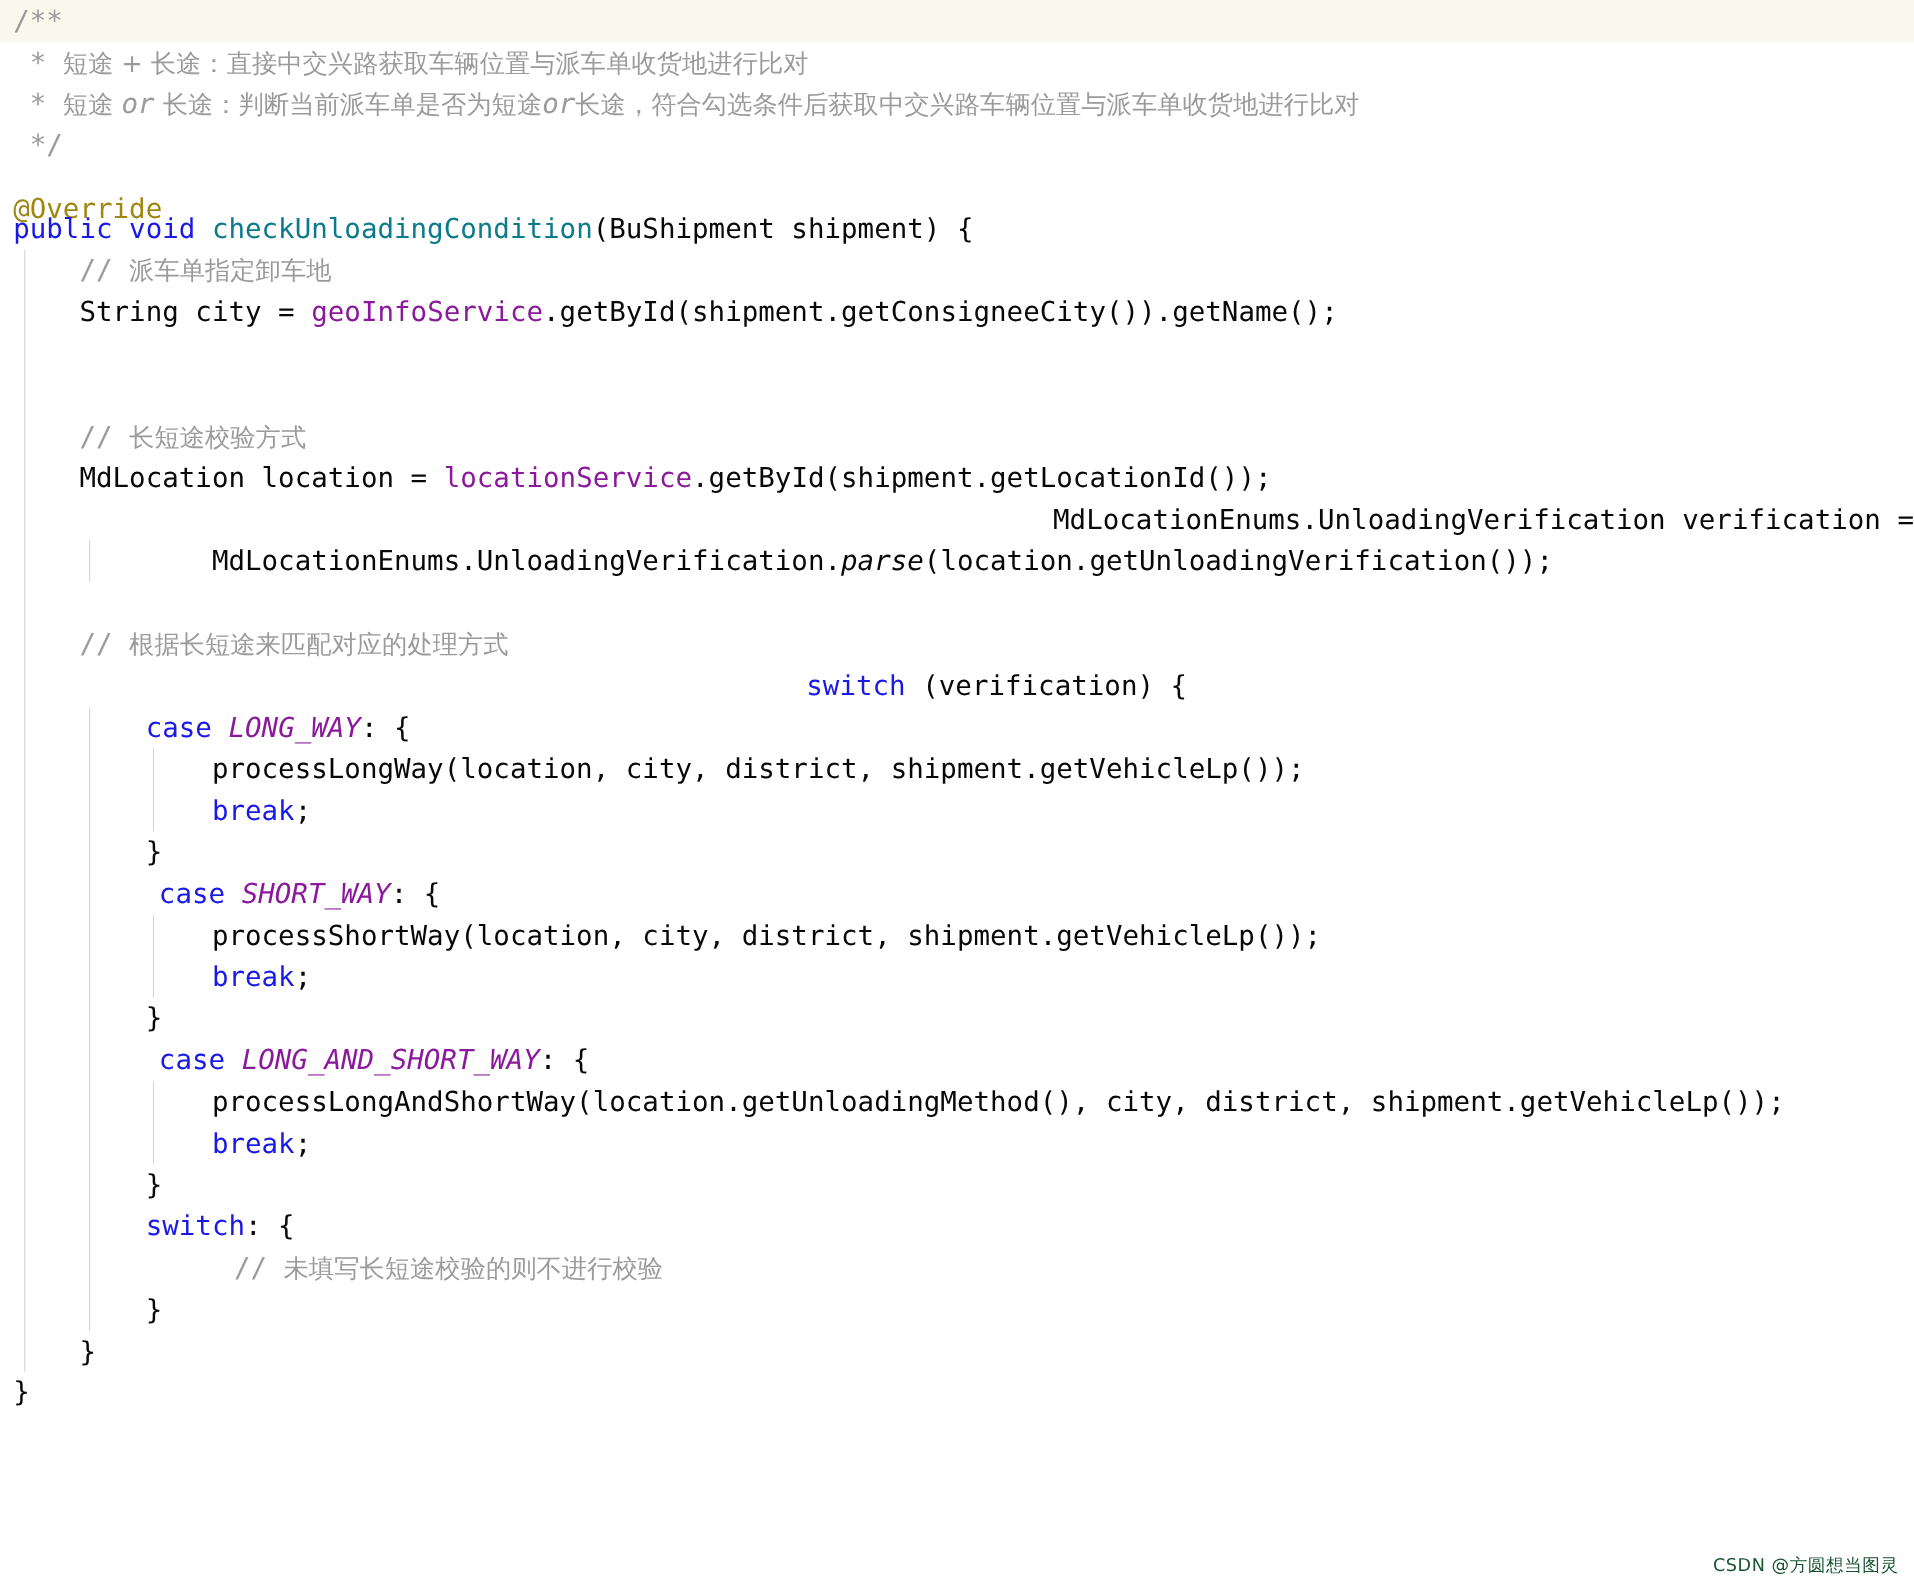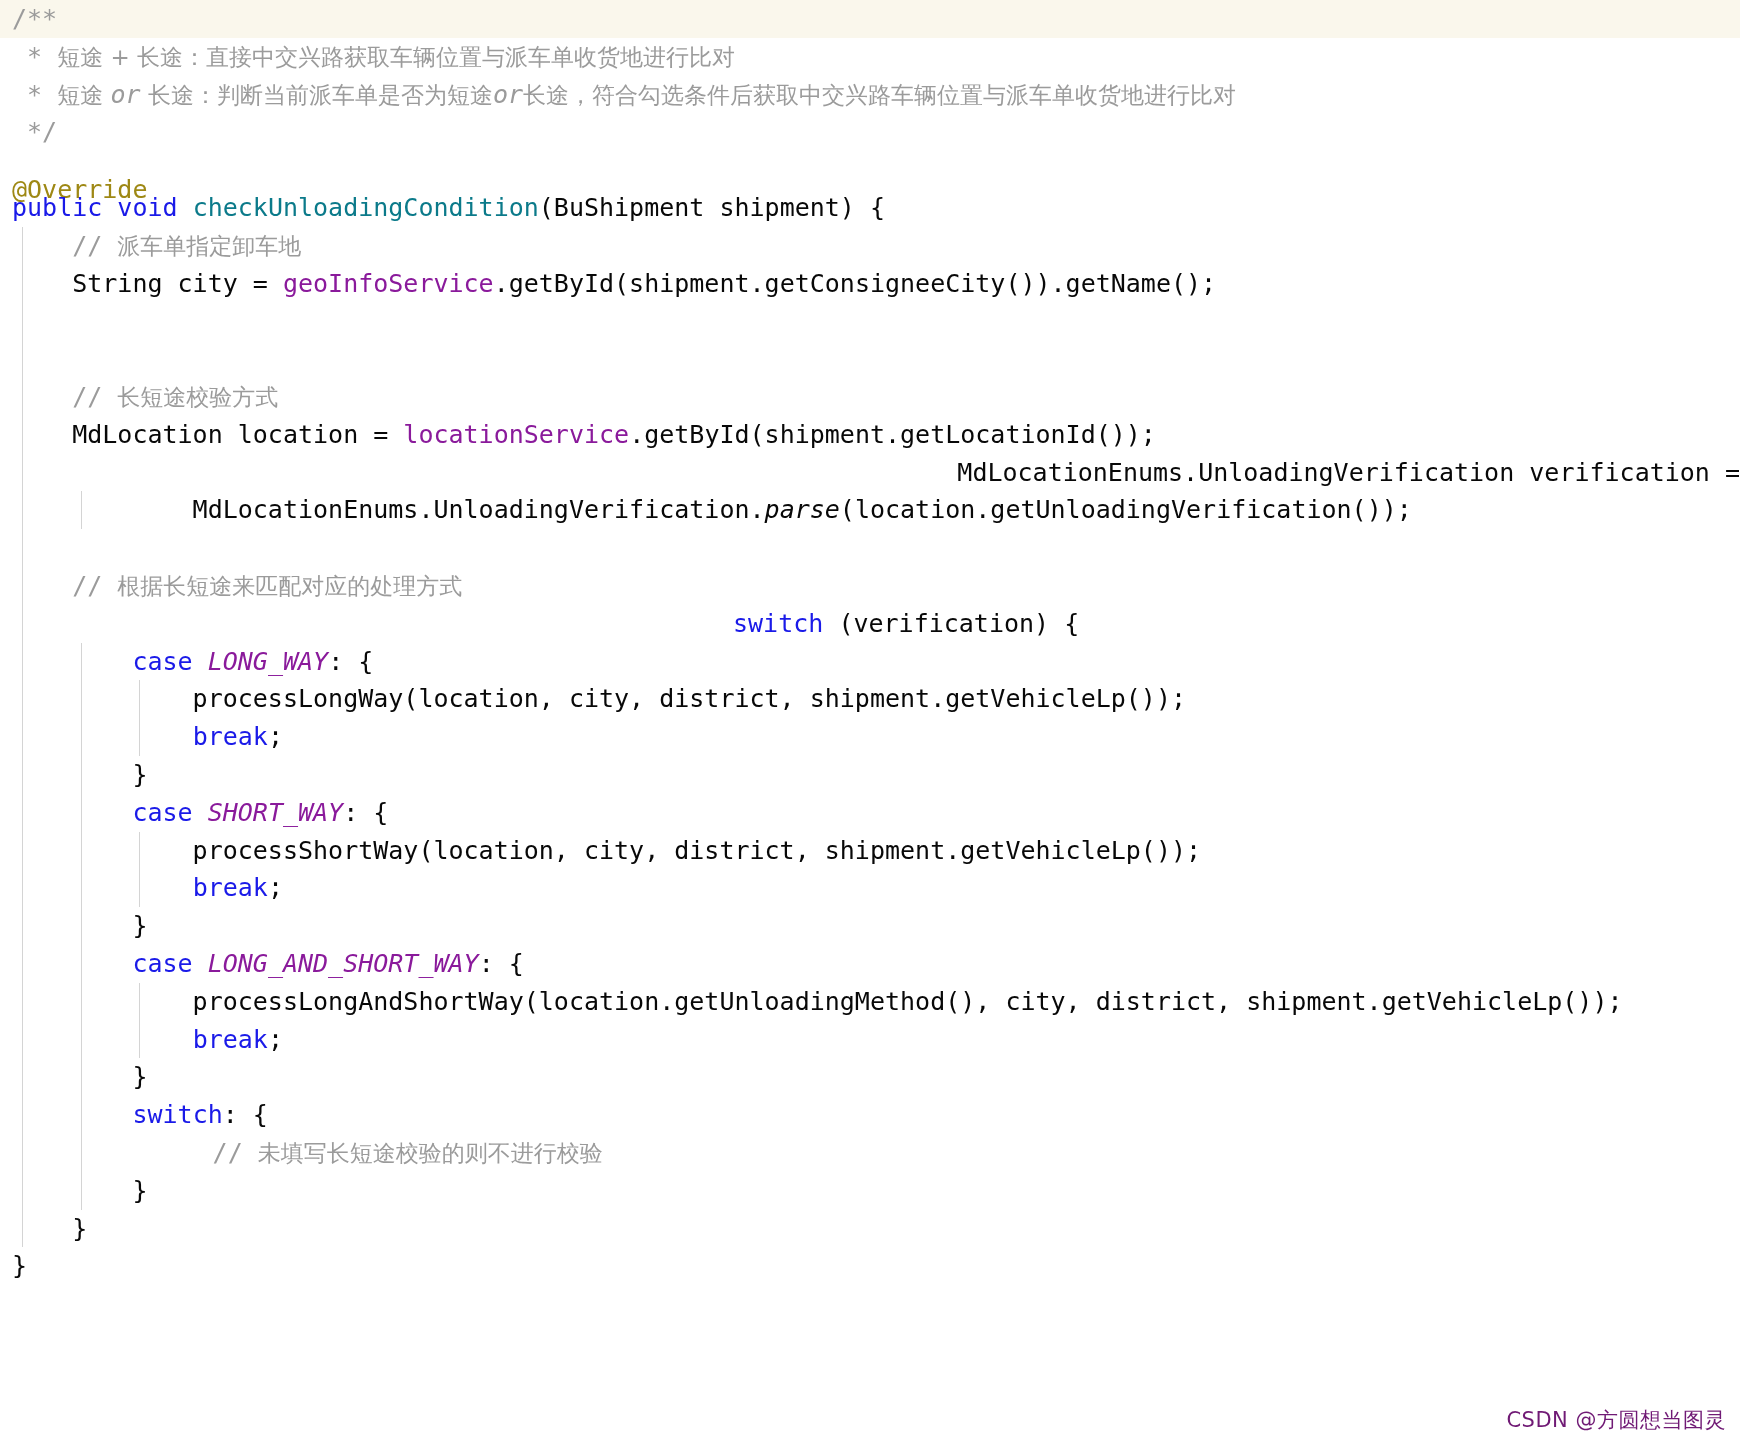--- a/index.html
+++ b/index.html
@@ -70,22 +70,22 @@
     width: 1px;
     background: #d4d4d4;
     top: 0;
   }
 
   #watermark {
     position: absolute;
     right: 14px;
     bottom: 10px;
     font-family: "DejaVu Sans", "Liberation Sans", sans-serif;
-    font-size: 21px;
-    color: #701a75;
+    font-size: 16px;
+    color: #14532d;
     letter-spacing: 0.5px;
     white-space: pre;
   }
 </style>
 </head>
 <body>
 
 <div id="code-root">
   <div class="code-lines" id="code-lines" style="position: relative; height: 1285.2px;">
       <div class="line hl" style="top: 0px; position: absolute; left: 0px; right: 0px;"><span class="txt"><span class="tok-comment">/**</span></span></div>
@@ -101,25 +101,25 @@
       <div class="line" style="top: 415.8px; position: absolute; left: 0px; right: 0px;"><span class="txt"><span class="tok-plain">    MdLocation location = </span><span class="tok-field">locationService</span><span class="tok-plain">.getById(shipment.getLocationId());</span></span></div>
       <div class="line" style="top: 453.6px; position: absolute; left: 0px; right: 0px; text-align: right;"><span class="txt"><span class="tok-plain">    MdLocationEnums.UnloadingVerification verification =</span></span></div>
       <div class="line" style="top: 491.4px; position: absolute; left: 0px; right: 0px;"><span class="txt"><span class="tok-plain">            MdLocationEnums.UnloadingVerification.</span><span class="tok-plain tok-italic">parse</span><span class="tok-plain">(location.getUnloadingVerification());</span></span></div>
       <div class="line" style="top: 529.2px; position: absolute; left: 0px; right: 0px;"><span class="txt">&nbsp;</span></div>
       <div class="line" style="top: 567px; position: absolute; left: 0px; right: 0px;"><span class="txt"><span class="tok-comment">    // </span><span class="tok-comment cjk">根据长短途来匹配对应的处理方式</span></span></div>
       <div class="line" style="top: 604.8px; position: absolute; left: 0px; right: 0px; text-align: center;"><span class="txt"><span class="tok-plain">    </span><span class="tok-keyword">switch</span><span class="tok-plain"> (verification) {</span></span></div>
       <div class="line" style="top: 642.6px; position: absolute; left: 0px; right: 0px;"><span class="txt"><span class="tok-plain">        </span><span class="tok-keyword">case</span><span class="tok-plain"> </span><span class="tok-const">LONG_WAY</span><span class="tok-plain">: {</span></span></div>
       <div class="line" style="top: 680.4px; position: absolute; left: 0px; right: 0px;"><span class="txt"><span class="tok-plain">            processLongWay(location, city, district, shipment.getVehicleLp());</span></span></div>
       <div class="line" style="top: 718.2px; position: absolute; left: 0px; right: 0px;"><span class="txt"><span class="tok-plain">            </span><span class="tok-keyword">break</span><span class="tok-plain">;</span></span></div>
       <div class="line" style="top: 756px; position: absolute; left: 0px; right: 0px;"><span class="txt"><span class="tok-plain">        }</span></span></div>
-      <div class="line" style="top: 793.8px; position: absolute; left: 0px; right: 0px;"><span class="txt"><span class="tok-plain">        </span><span class="tok-keyword">case</span><span class="tok-plain"> </span><span class="tok-const">SHORT_WAY</span><span class="tok-plain">: {</span></span></div>
+      <div class="line" style="top: 793.8px; position: absolute; left: 0px; right: 0px; padding-left: 12px;"><span class="txt"><span class="tok-plain">        </span><span class="tok-keyword">case</span><span class="tok-plain"> </span><span class="tok-const">SHORT_WAY</span><span class="tok-plain">: {</span></span></div>
       <div class="line" style="top: 831.6px; position: absolute; left: 0px; right: 0px;"><span class="txt"><span class="tok-plain">            processShortWay(location, city, district, shipment.getVehicleLp());</span></span></div>
       <div class="line" style="top: 869.4px; position: absolute; left: 0px; right: 0px;"><span class="txt"><span class="tok-plain">            </span><span class="tok-keyword">break</span><span class="tok-plain">;</span></span></div>
       <div class="line" style="top: 907.2px; position: absolute; left: 0px; right: 0px;"><span class="txt"><span class="tok-plain">        }</span></span></div>
-      <div class="line" style="top: 945px; position: absolute; left: 0px; right: 0px;"><span class="txt"><span class="tok-plain">        </span><span class="tok-keyword">case</span><span class="tok-plain"> </span><span class="tok-const">LONG_AND_SHORT_WAY</span><span class="tok-plain">: {</span></span></div>
+      <div class="line" style="top: 945px; position: absolute; left: 0px; right: 0px; padding-left: 12px;"><span class="txt"><span class="tok-plain">        </span><span class="tok-keyword">case</span><span class="tok-plain"> </span><span class="tok-const">LONG_AND_SHORT_WAY</span><span class="tok-plain">: {</span></span></div>
       <div class="line" style="top: 982.8px; position: absolute; left: 0px; right: 0px;"><span class="txt"><span class="tok-plain">            processLongAndShortWay(location.getUnloadingMethod(), city, district, shipment.getVehicleLp());</span></span></div>
       <div class="line" style="top: 1020.6px; position: absolute; left: 0px; right: 0px;"><span class="txt"><span class="tok-plain">            </span><span class="tok-keyword">break</span><span class="tok-plain">;</span></span></div>
       <div class="line" style="top: 1058.4px; position: absolute; left: 0px; right: 0px;"><span class="txt"><span class="tok-plain">        }</span></span></div>
       <div class="line" style="top: 1096.2px; position: absolute; left: 0px; right: 0px;"><span class="txt"><span class="tok-plain">        </span><span class="tok-keyword">switch</span><span class="tok-plain">: {</span></span></div>
       <div class="line" style="top: 1134px; position: absolute; left: 0px; right: 0px; padding-left: 20px;"><span class="txt"><span class="tok-comment">            // </span><span class="tok-comment cjk">未填写长短途校验的则不进行校验</span></span></div>
       <div class="line" style="top: 1171.8px; position: absolute; left: 0px; right: 0px;"><span class="txt"><span class="tok-plain">        }</span></span></div>
       <div class="line" style="top: 1209.6px; position: absolute; left: 0px; right: 0px;"><span class="txt"><span class="tok-plain">    }</span></span></div>
       <div class="line" style="top: 1247.4px; position: absolute; left: 0px; right: 0px;"><span class="txt"><span class="tok-plain">}</span></span></div>
       <div class="guide" style="left: 22px; top: 226.8px; height: 1020.6px;"></div>
       <div class="guide" style="left: 81px; top: 642.6px; height: 567px;"></div>

